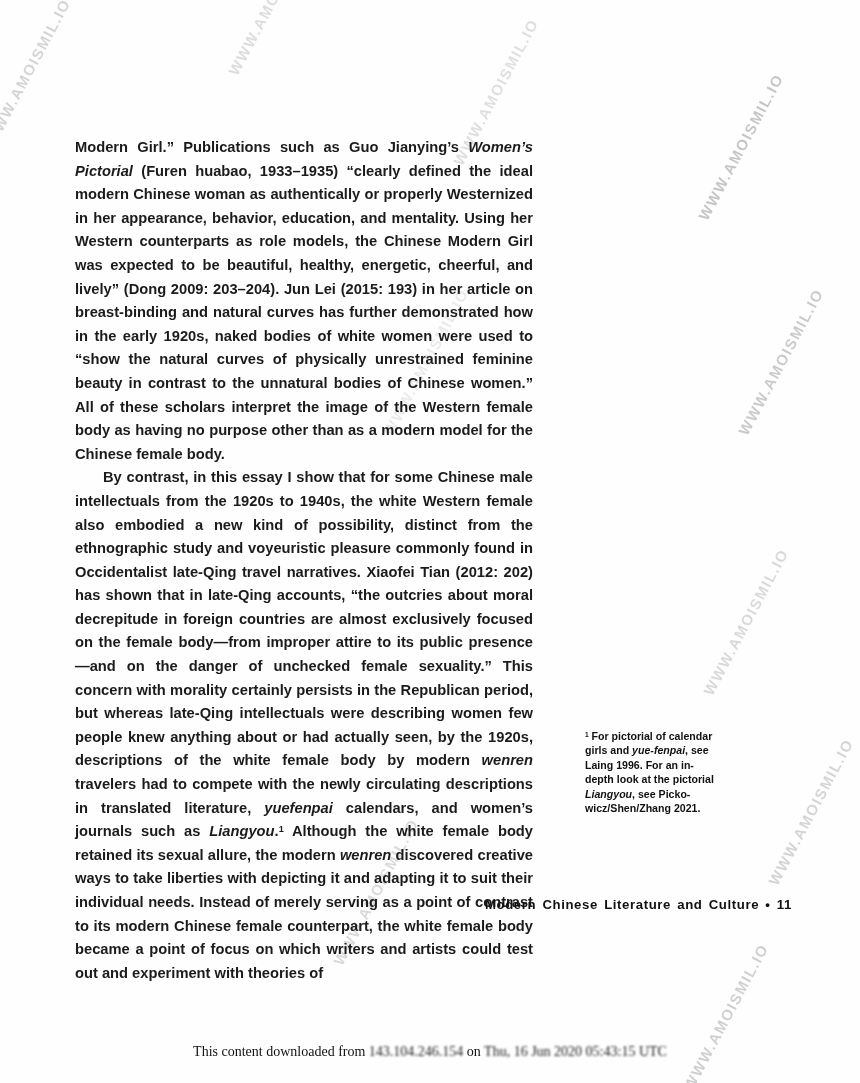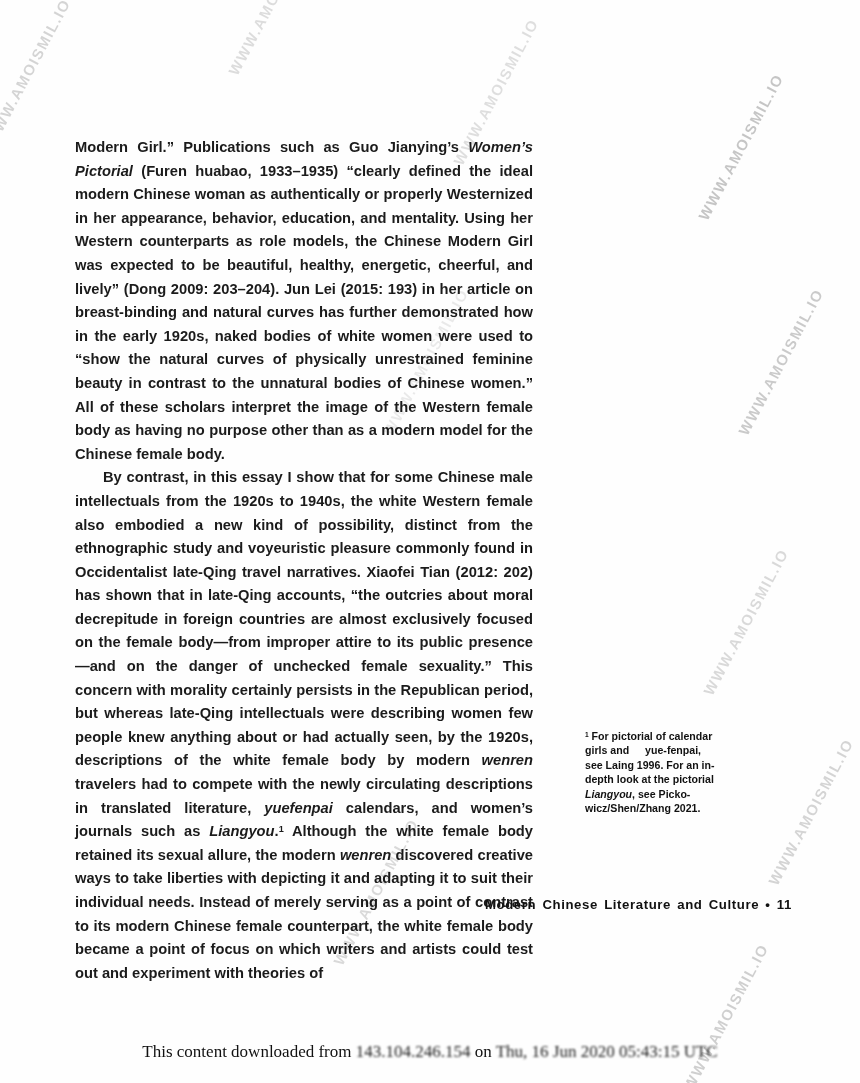--- a/index.html
+++ b/index.html
@@ -51,21 +51,21 @@
     word-spacing: 2px;
     color: #111;
   }
   .jstor {
     position: absolute;
     left: 0;
     right: 0;
     top: 1044px;
     text-align: center;
     font-family: "Liberation Serif", serif;
-    font-size: 17px;
+    font-size: 14px;
     line-height: 15.5px;
     color: #111;
   }
   .redacted {
     filter: blur(1.2px);
     color: #222;
   }
   .watermark {
     position: absolute;
     transform: rotate(-62deg);
@@ -93,21 +93,21 @@
   <div class="watermark" style="left:700px; top:690px; opacity:0.14;">WWW.AMOISMIL.IO</div>
   <div class="watermark" style="left:330px; top:960px; opacity:0.14;">WWW.AMOISMIL.IO</div>
   <div class="watermark" style="left:765px; top:880px; opacity:0.16;">WWW.AMOISMIL.IO</div>
   <div class="watermark" style="left:680px; top:1085px; opacity:0.18;">WWW.AMOISMIL.IO</div>
 
   <div class="text-col">
     <p class="para"><span>Modern Girl.” Publications such as Guo Jianying’s </span><span style="font-style: italic;">Women’s Pictorial</span><span> (Furen huabao, 1933–1935) “clearly defined the ideal modern Chinese woman as authentically or properly Westernized in her appearance, behavior, education, and mentality. Using her Western counterparts as role models, the Chinese Modern Girl was expected to be beautiful, healthy, energetic, cheerful, and lively” (Dong 2009: 203–204). Jun Lei (2015: 193) in her article on breast-binding and natural curves has further demonstrated how in the early 1920s, naked bodies of white women were used to “show the natural curves of physically unrestrained feminine beauty in contrast to the unnatural bodies of Chinese women.” All of these scholars interpret the image of the Western female body as having no purpose other than as a modern model for the Chinese female body.</span></p>
     <p class="para indent"><span>By contrast, in this essay I show that for some Chinese male intellectuals from the 1920s to 1940s, the white Western female also embodied a new kind of possibility, distinct from the ethnographic study and voyeuristic pleasure commonly found in Occidentalist late-Qing travel narratives. Xiaofei Tian (2012: 202) has shown that in late-Qing accounts, “the outcries about moral decrepitude in foreign countries are almost exclusively focused on the female body—from improper attire to its public presence—and on the danger of unchecked female sexuality.” This concern with morality certainly persists in the Republican period, but whereas late-Qing intellectuals were describing women few people knew anything about or had actually seen, by the 1920s, descriptions of the white female body by modern </span><span style="font-style: italic;">wenren</span><span> travelers had to compete with the newly circulating descriptions in translated literature, </span><span style="font-style: italic;">yuefenpai</span><span> calendars, and women’s journals such as </span><span style="font-style: italic;">Liangyou</span><span>.</span><sup>1</sup><span> Although the white female body retained its sexual allure, the modern </span><span style="font-style: italic;">wenren</span><span> discovered creative ways to take liberties with depicting it and adapting it to suit their individual needs. Instead of merely serving as a point of contrast to its modern Chinese female counterpart, the white female body became a point of focus on which writers and artists could test out and experiment with theories of</span></p>
   </div>
 
-  <div class="footnote"><sup>1</sup><span> For pictorial of calendar girls and </span><span style=" margin-left: 13px;">yue-fenpai</span><span>, see Laing 1996. For an in-depth look at the pictorial </span><span style="font-style: italic;">Liangyou</span><span>, see Picko-wicz/Shen/Zhang 2021.</span></div>
+  <div class="footnote"><sup>1</sup><span> For pictorial of calendar girls and </span><span style="font-style: italic;">yue-fenpai</span><span>, see Laing 1996. For an in-depth look at the pictorial </span><span style="font-style: italic;">Liangyou</span><span>, see Picko-wicz/Shen/Zhang 2021.</span></div>
 
   <div class="footer-line">Modern Chinese Literature and Culture • 11</div>
 
   <div class="jstor">
     <div>
       <span>This content downloaded from</span>
       <span class="redacted">143.104.246.154</span>
       <span>on</span>
       <span class="redacted">Thu, 16 Jun 2020 05:43:15 UTC</span>
     </div>

